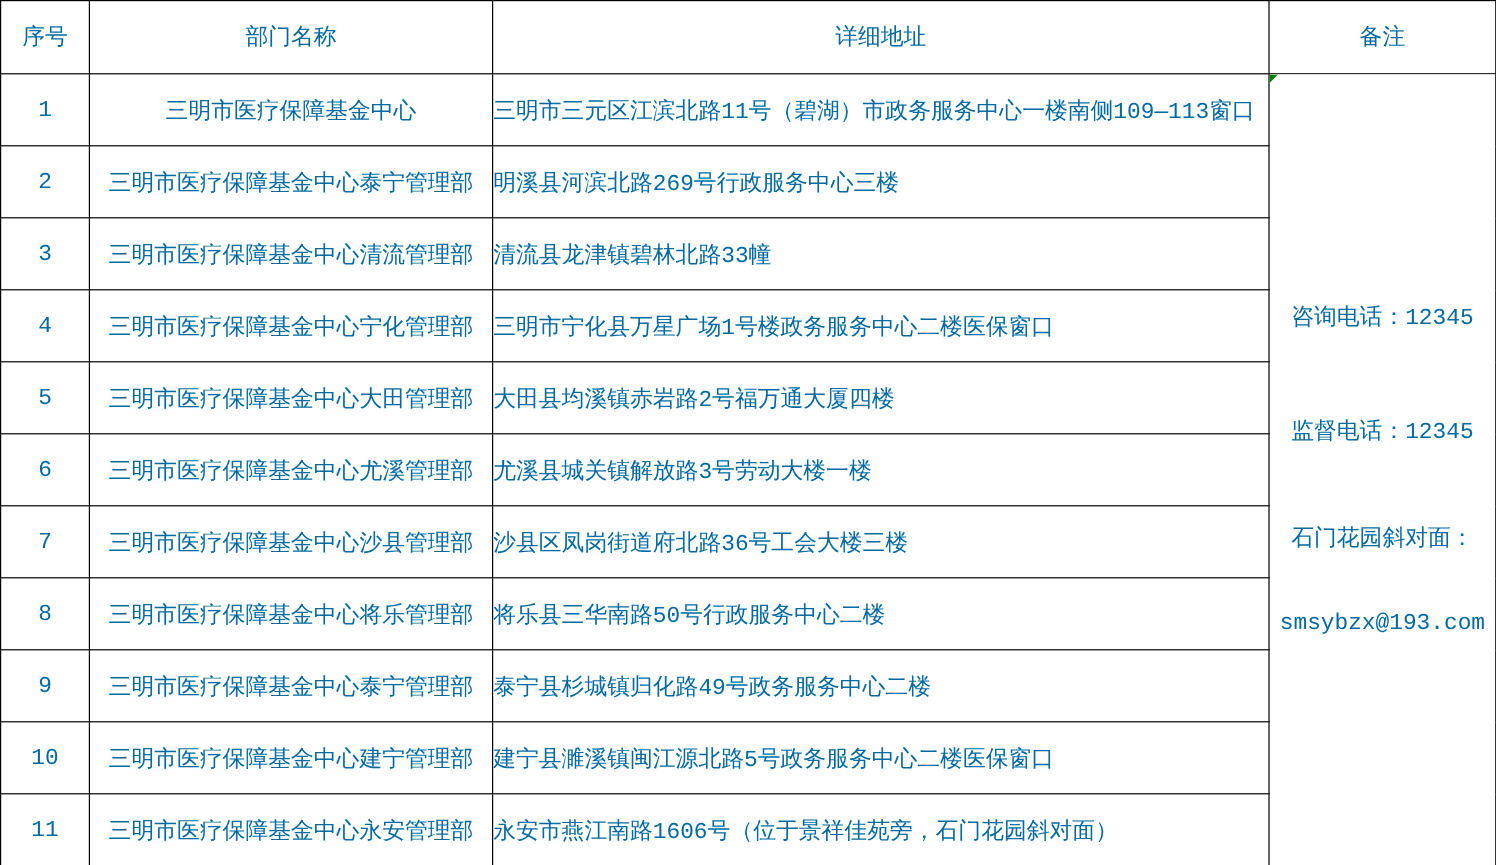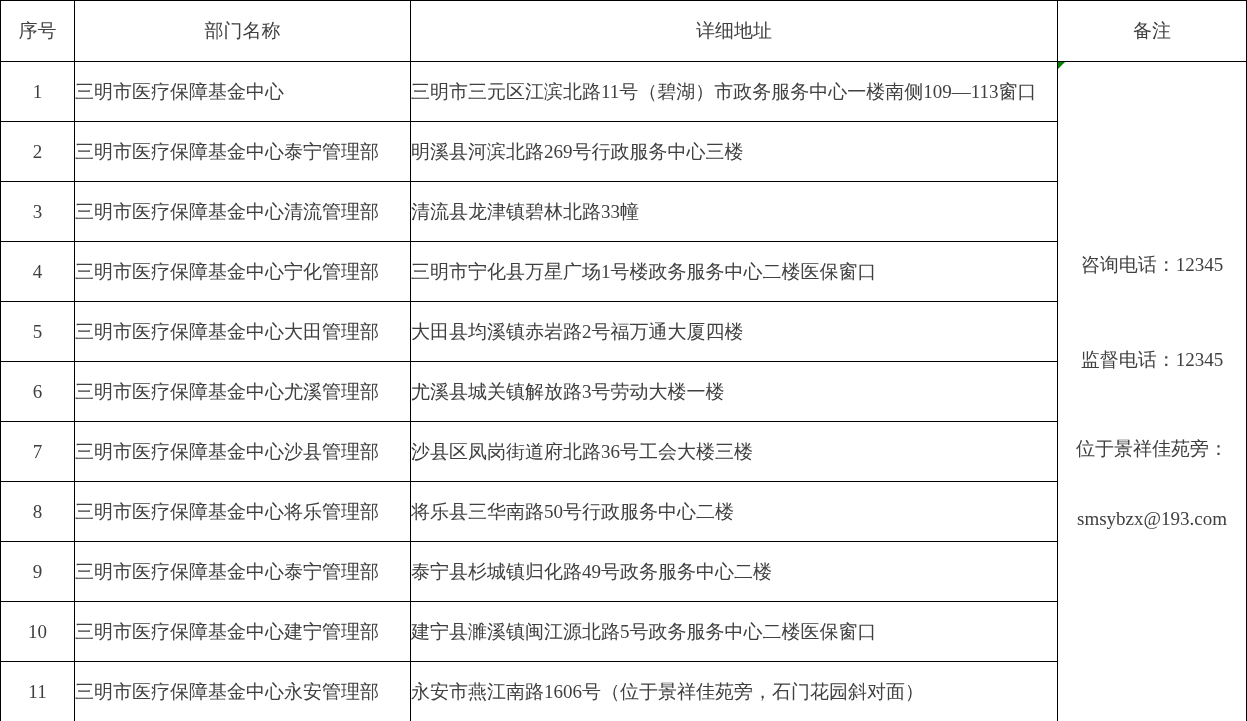--- a/index.html
+++ b/index.html
@@ -12,42 +12,42 @@
     height: 721px;
     box-sizing: border-box;
     overflow: hidden;
     background: #ffffff;
   }
   table.grid {
     border-collapse: collapse;
     table-layout: fixed;
     width: 1246px;
     height: 720px;
-    font-family: Liberation Serif, serif;
+    font-family: Liberation Mono, monospace;
     font-size: 19px;
-    color: #404040;
+    color: #0369a1;
   }
   table.grid col.c-no   { width: 74px; }
   table.grid col.c-name { width: 336px; }
   table.grid col.c-addr { width: 647px; }
   table.grid col.c-rem  { width: 189px; }
   table.grid th, table.grid td {
     border: 1px solid #000000;
     padding: 0;
     background: #ffffff;
     font-weight: normal;
     vertical-align: middle;
     overflow: hidden;
     white-space: nowrap;
   }
   tr.header-row { height: 61px; }
   tr.body-row   { height: 60px; }
   th.h-cell { text-align: center; }
   td.no-cell   { text-align: center; }
-  td.name-cell { text-align: left; padding-left: 4px; }
+  td.name-cell { text-align: center; padding-left: 4px; }
   td.addr-cell { text-align: left; padding-left: 6px; }
   td.remarks-cell {
     position: relative;
     text-align: center;
     vertical-align: middle;
     white-space: normal;
   }
   .remarks-inner {
     display: flex;
     flex-direction: column;
@@ -91,21 +91,21 @@
 
     <tr class="body-row">
       <td class="no-cell">1</td>
       <td class="name-cell">三明市医疗保障基金中心</td>
       <td class="addr-cell">三明市三元区江滨北路11号（碧湖）市政务服务中心一楼南侧109—113窗口</td>
       <td class="remarks-cell" rowspan="11">
         <span class="flag-triangle"></span>
         <div class="remarks-inner">
           <div class="remark-line sp-large">咨询电话：12345</div>
           <div class="remark-line sp-mid">监督电话：12345</div>
-          <div class="remark-line sp-none">位于景祥佳苑旁：</div>
+          <div class="remark-line sp-none">石门花园斜对面：</div>
           <div class="remark-line sp-none">smsybzx@193.com</div>
         </div>
       </td>
     </tr>
 
     <tr class="body-row">
       <td class="no-cell">2</td>
       <td class="name-cell">三明市医疗保障基金中心泰宁管理部</td>
       <td class="addr-cell">明溪县河滨北路269号行政服务中心三楼</td>
     </tr>

